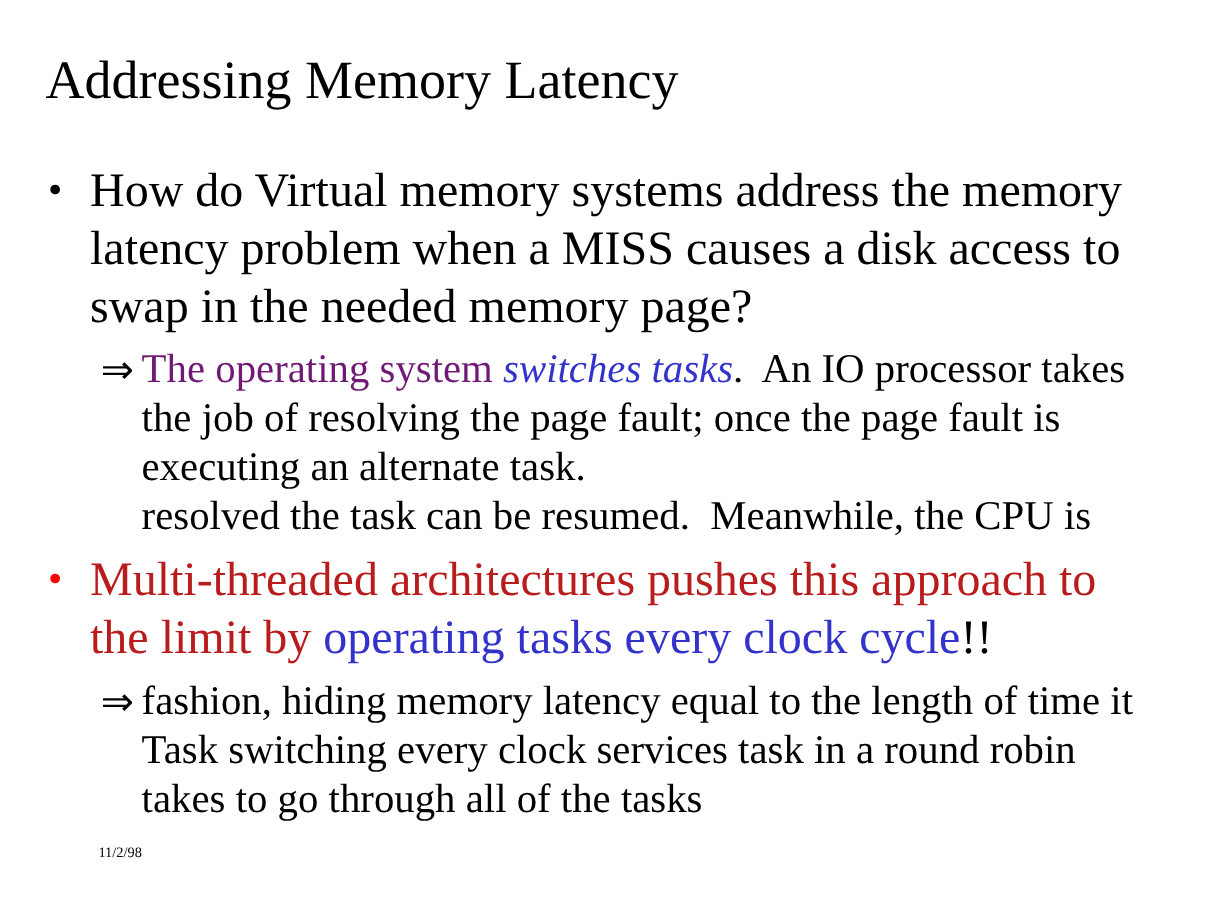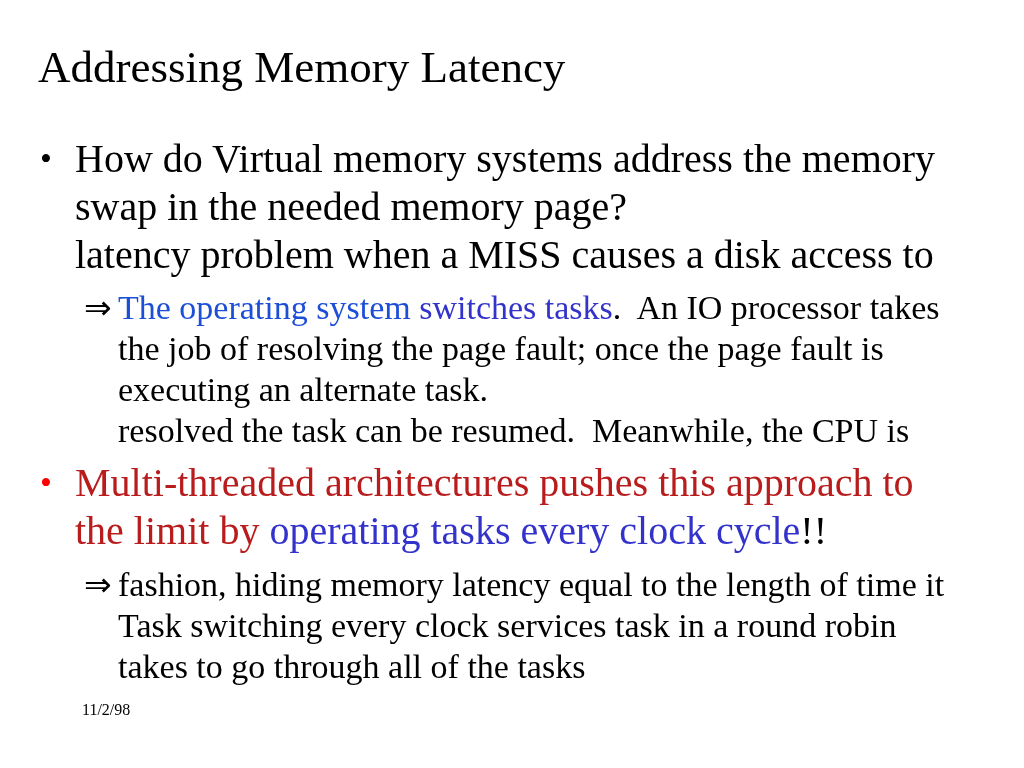--- a/index.html
+++ b/index.html
@@ -61,42 +61,42 @@
     left: 0;
     top: 0;
     font-family: "DejaVu Sans", "Liberation Serif", serif;
     font-size: 33px;
     line-height: 41px;
   }
   .footer-date {
     position: absolute;
     left: 82px;
     top: 699px;
-    font-size: 16px;
+    font-size: 12px;
     line-height: 22px;
     white-space: pre;
   }
 </style>
 </head>
 <body style="background: rgb(255, 255, 255);">
 
 <div class="slide">
 
   <h1 class="title">Addressing Memory Latency</h1>
 
   <div class="block bullet-block b1">
     <span class="bullet-dot" style="color: rgb(0, 0, 0);">•</span>
     <div class="line">How do Virtual memory systems address the memory</div>
+    <div class="line">latency problem when a MISS causes a disk access to</div>
     <div class="line">swap in the needed memory page?</div>
-    <div class="line">latency problem when a MISS causes a disk access to</div>
   </div>
 
   <div class="block sub-block s1">
     <span class="arrow" style="color: rgb(0, 0, 0);">⇒</span>
-    <div class="line"><span style="color: #1d4ed8;">The operating system </span><span style="color: rgb(51, 51, 204);">switches tasks</span><span style="color: rgb(0, 0, 0); margin-top: 32px;">.  An IO processor takes</span></div>
+    <div class="line"><span style="color: #701a75;">The operating system </span><span style="color: rgb(51, 51, 204); font-style: italic;">switches tasks</span><span style="color: rgb(0, 0, 0); margin-top: 32px;">.  An IO processor takes</span></div>
     <div class="line">the job of resolving the page fault; once the page fault is</div>
     <div class="line">executing an alternate task.</div>
     <div class="line">resolved the task can be resumed.  Meanwhile, the CPU is</div>
   </div>
 
   <div class="block bullet-block b2">
     <span class="bullet-dot" style="color: rgb(255, 0, 0);">•</span>
     <div class="line"><span style="color: #b91c1c;">Multi-threaded</span><span style="color: #b91c1c;"> architectures pushes this approach to</span></div>
     <div class="line"><span style="color: #b91c1c;">the limit by </span><span style="color: rgb(51, 51, 204);">operating tasks every clock cycle</span><span style="color: rgb(0, 0, 0);">!!</span></div>
   </div>

